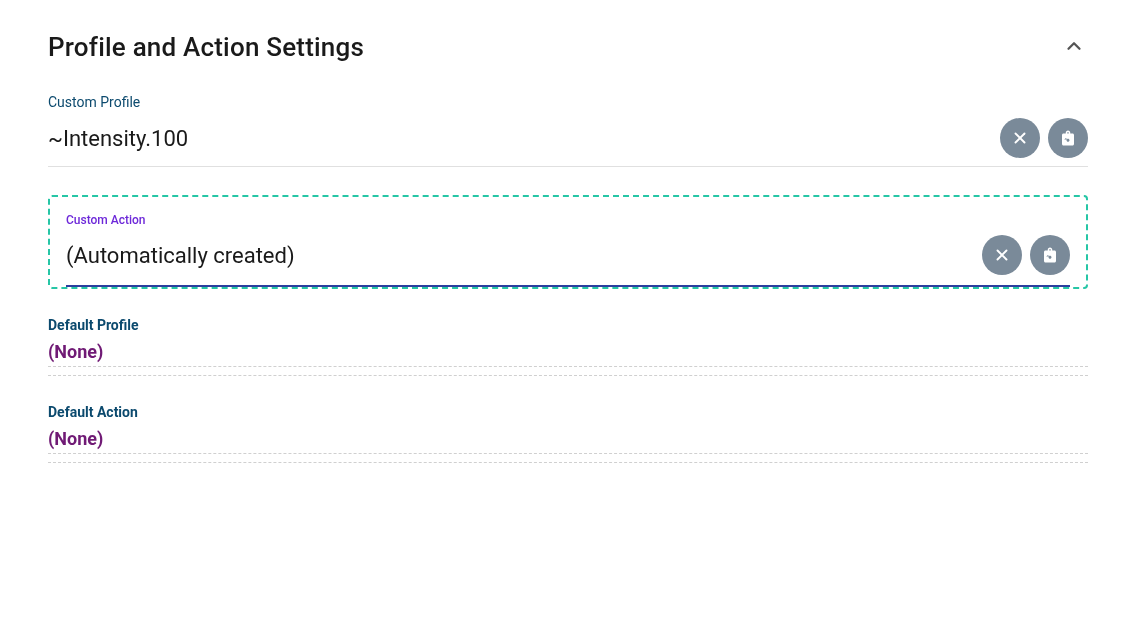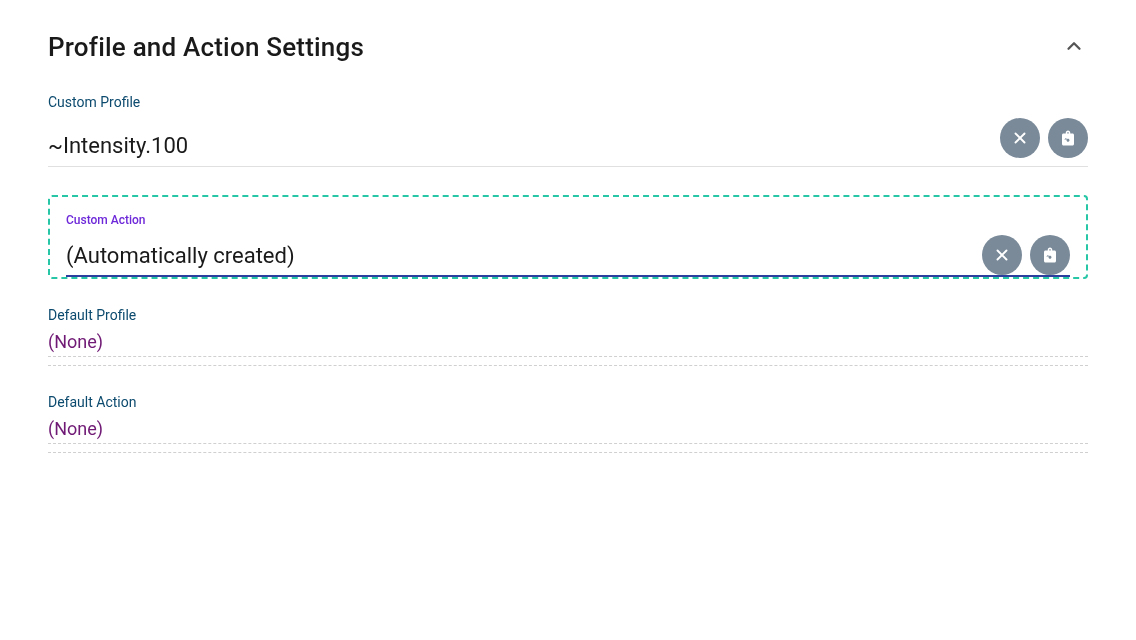--- a/index.html
+++ b/index.html
@@ -60,21 +60,21 @@
       margin-bottom: 8px;
     }
 
     .field-value {
       font-size: 22px;
       color: #1a1a1a;
       padding-bottom: 8px;
       border-bottom: 1px solid #e0e0e0;
       display: flex;
       justify-content: space-between;
-      align-items: flex-end;
+      align-items: center;
     }
 
     .field-value-text {
       font-size: 22px;
       color: #1a1a1a;
     }
 
     .field-value-placeholder {
       font-size: 18px;
       color: #701a75;
@@ -110,37 +110,38 @@
     .custom-action-label {
       font-size: 12px;
       color: #6d28d9;
       font-weight: 500;
       margin-bottom: 8px;
     }
 
     .custom-action-value {
       font-size: 22px;
       color: #1a1a1a;
-      padding-bottom: 0;
+      padding-bottom: 10px;
       border-bottom: 2.5px solid #2c3e9e;
       display: flex;
       justify-content: space-between;
       align-items: center;
     }
 
     .divider-dashed {
       border: none;
       border-top: 1px dashed #d0d0d0;
       margin-top: 4px;
     }
 
     .field-row {
       padding-bottom: 8px;
       border-bottom: 1px dashed #d0d0d0;
       margin-bottom: 28px;
+      font-weight: bold;
     }
   </style>
 </head>
 <body>
 
 <div class="page-container">
 
   <div class="header">
     <h1 class="header-title">Profile and Action Settings</h1>
     <div class="collapse-icon">

